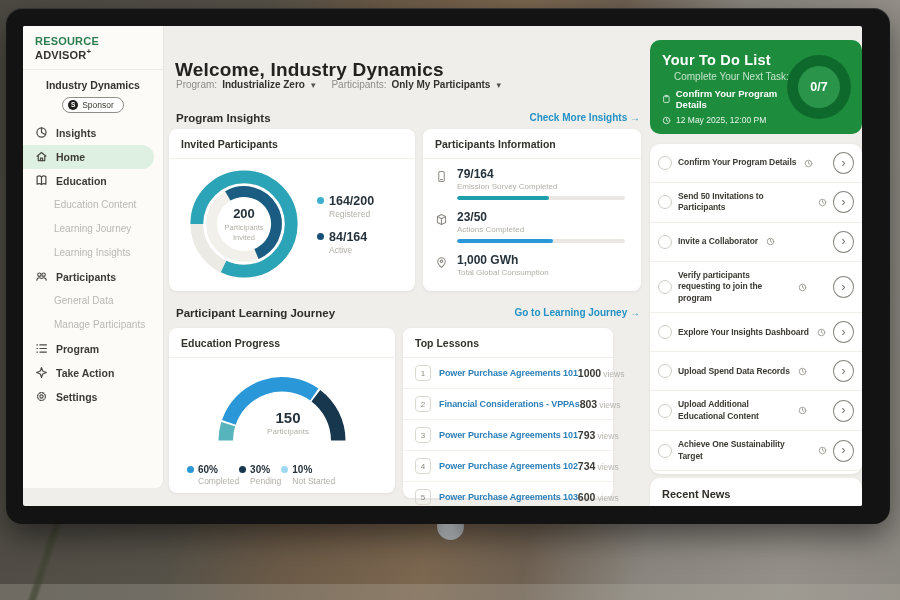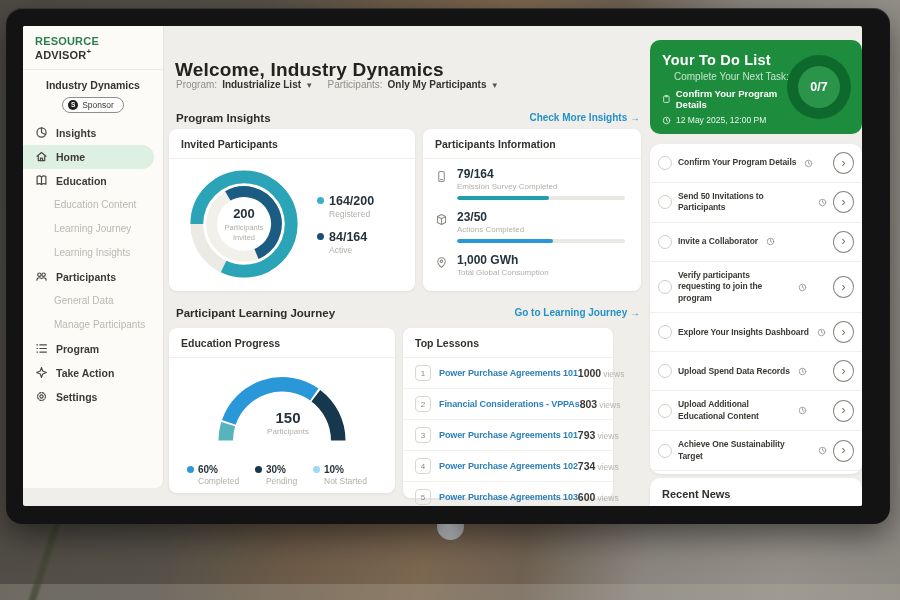--- a/index.html
+++ b/index.html
@@ -60,21 +60,21 @@
   .pi-ic{margin-top:3px;flex:none}
   .pi-val{font-size:12px;font-weight:bold;color:#26333c}
   .pi-lbl{font-size:8px;color:#b1afa8;margin:1px 0 5px}
   .pi-bar{width:168px;height:4px;border-radius:2px;background:#e9e8e2;overflow:hidden}
   .pi-fill{height:100%;border-radius:2px}
   
   .gauge-wrap{position:relative;width:190px;height:97px;margin:5px auto 0}
   .gauge-center{position:absolute;left:12px;right:0;top:46px;text-align:center}
   .gauge-center b{font-size:15px;color:#26333c}
   .gauge-center div{font-size:8px;color:#b1afa8;margin-top:1px}
-  .g-leg{display:flex;justify-content:space-between;padding:4px 28px 0 18px}
+  .g-leg{display:flex;padding:4px 28px 0 18px}
   .g-leg-top{display:flex;align-items:center;gap:4px;font-size:10px;font-weight:bold;color:#26333c}
   .g-leg-lbl{font-size:8.5px;color:#b1afa8;margin:1px 0 0 11px}
   
   .lesson{display:flex;align-items:center;padding:7px 12px;border-bottom:1px solid #f2f1ec;cursor:pointer}
   .lesson:last-child{border-bottom:none}
   .rank{width:14px;height:14px;border:1px solid #d9d7d0;border-radius:4px;font-size:8px;color:#8b897f;
         display:flex;align-items:center;justify-content:center;flex:none}
   .l-title{color:#2b7fb8;font-weight:bold;font-size:9px;margin-left:8px;flex:1;white-space:nowrap;letter-spacing:-.1px}
   .l-views{white-space:nowrap}
   .l-views b{font-size:10.5px;color:#3a3832}
@@ -188,21 +188,21 @@
         <span>Settings</span>
       </div>
     </nav>
   </aside>
 
   <h1 class="title">Welcome, Industry Dynamics</h1>
 
   <div class="filters">
     <div class="filter">
       <span>Program:</span>
-      <b>Industrialize List</b>
+      <b>Industrialize Zero</b>
       <span class="chev">▾</span>
     </div>
     <div class="filter">
       <span>Participants:</span>
       <b>Only My Participants</b>
       <span class="chev">▾</span>
     </div>
   </div>
 
   <div class="sec-h" style="left:153px;top:86px">Program Insights</div>

